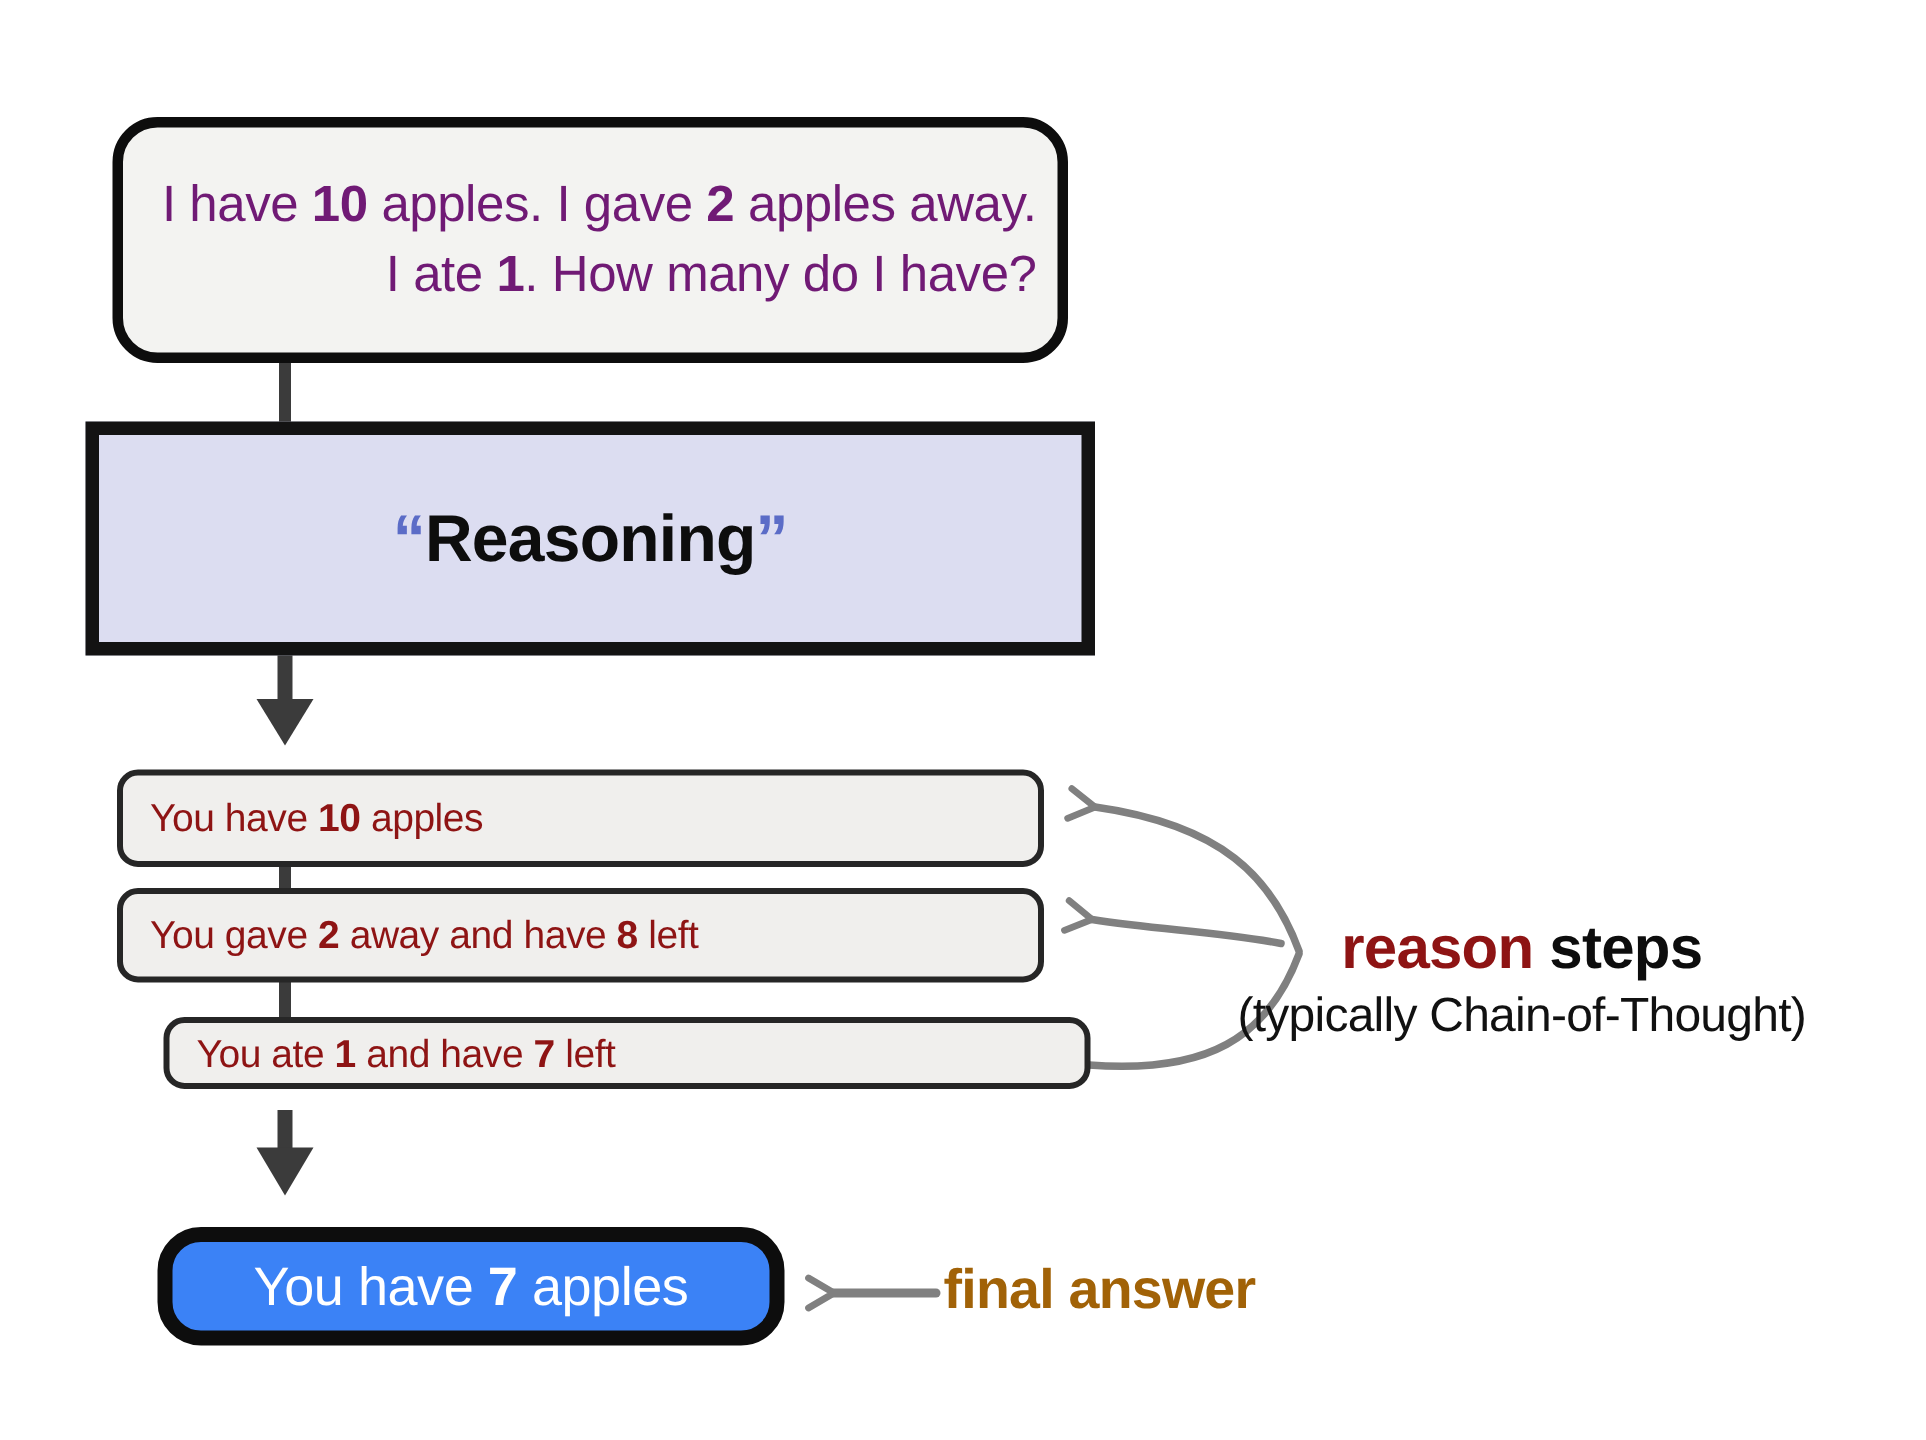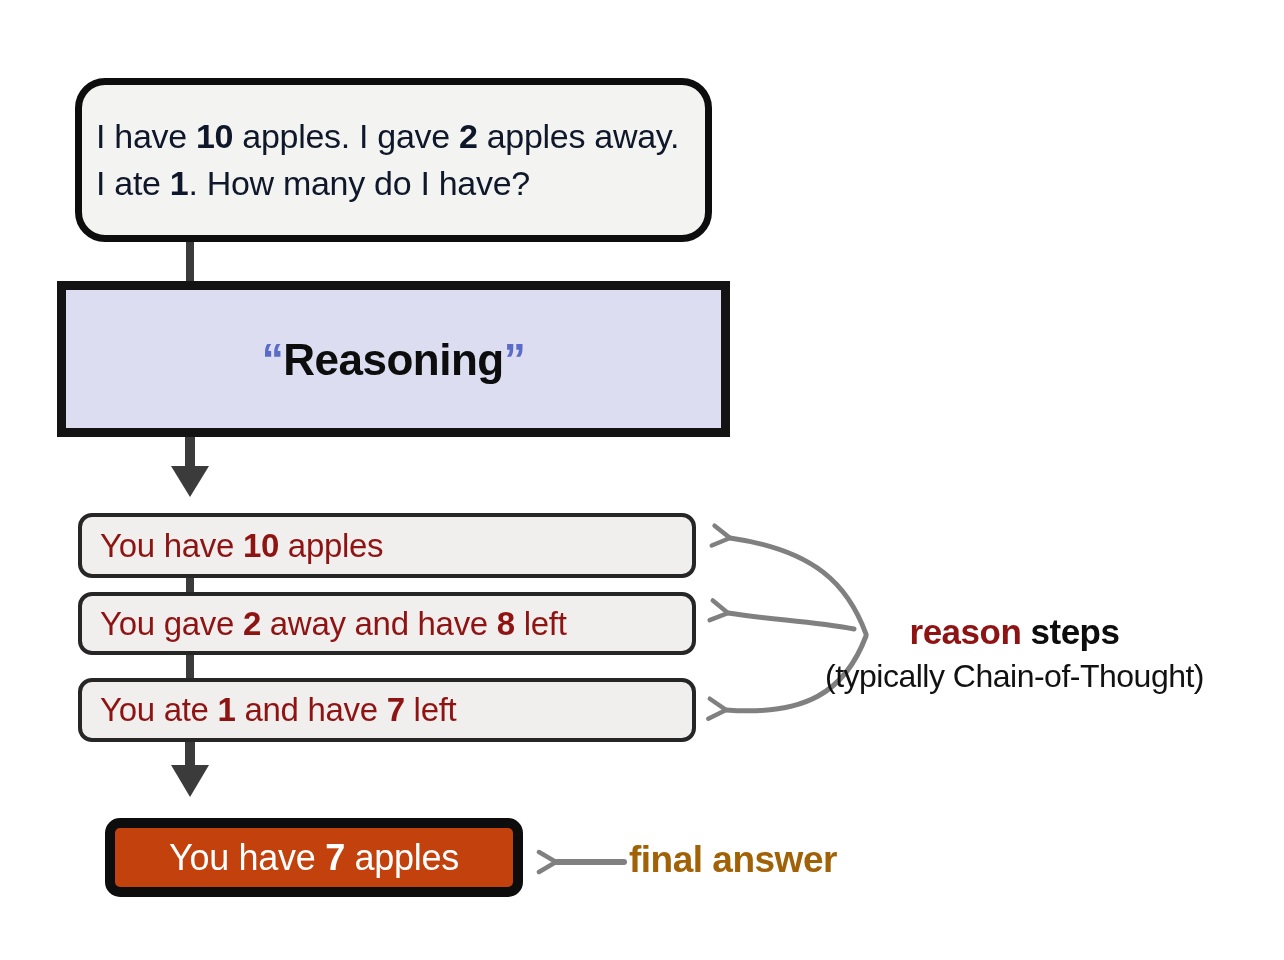--- a/index.html
+++ b/index.html
@@ -9,55 +9,55 @@
   }
   .abs{position:absolute;}
   .b{font-weight:700;}
 
   .question-label{
     left:99px;top:33px;font-size:36px;font-weight:700;color:#0d0d0d;letter-spacing:-0.5px;
   }
   .question-box{
     left:75px;top:78px;width:637px;height:164px;box-sizing:border-box;
     background:#f3f3f1;border:7px solid #0d0d0d;border-radius:30px;
-    display:flex;align-items:center;justify-content:center;text-align:left;
-    font-size:34px;line-height:47px;color:#0f172a;font-weight:400;padding:0 14px;
+    display:flex;align-items:center;justify-content:center;text-align:right;
+    font-size:34px;line-height:47px;color:#701a75;font-weight:400;padding:0 14px;
     letter-spacing:-0.3px;
   }
   .model-box{
     left:57px;top:281px;width:673px;height:156px;box-sizing:border-box;
     background:#dcddf1;border:9px solid #131313;
     display:flex;flex-direction:column;align-items:center;justify-content:center;
     text-align:center;line-height:61px;letter-spacing:-0.5px;
   }
   .model-line1{font-size:44px;font-weight:700;color:#0d0d0d;}
   .model-line1 .quote{color:#5b6cc7;}
   .model-line2{font-size:44px;font-weight:700;color:#5b6cc7;}
 
   .step-box{
     left:78px;width:618px;box-sizing:border-box;
     background:#f0efed;border:4px solid #262626;border-radius:14px;
     display:flex;align-items:center;padding-left:18px;
-    font-size:33px;color:#8e1414;font-weight:400;letter-spacing:-0.3px;
+    font-size:26px;color:#8e1414;font-weight:400;letter-spacing:-0.3px;
   }
   .step-1{top:513px;height:65px;}
   .step-2{top:592px;height:63px;}
-  .step-3{top:678px;height:64px;}
+  .step-3{top:678px;height:48px;margin-left:31px;}
 
   .final-box{
     left:105px;top:818px;width:418px;height:79px;box-sizing:border-box;
-    background:#c2410c;border:10px solid #0d0d0d;border-radius:15px;
+    background:#3b82f6;border:10px solid #0d0d0d;border-radius:29px;
     display:flex;align-items:center;justify-content:center;
     font-size:36px;color:#ffffff;font-weight:400;letter-spacing:-0.3px;
   }
 
   .reason-steps-label{
     left:762px;top:610px;width:505px;text-align:center;line-height:44px;
   }
-  .reason-steps-main{font-size:35px;font-weight:700;letter-spacing:-0.5px;}
+  .reason-steps-main{font-size:40px;font-weight:700;letter-spacing:-0.5px;}
   .reason-steps-main .w1{color:#8e1414;}
   .reason-steps-main .w2{color:#0d0d0d;}
   .reason-steps-sub{font-size:32px;font-weight:400;color:#111111;letter-spacing:-0.5px;}
 
   .final-answer-label{
     left:629px;top:839px;font-size:37px;font-weight:700;letter-spacing:-0.5px;white-space:nowrap;
   }
   .final-answer-label .w1{color:#a16207;}
   .final-answer-label .w2{color:#a16207;}
 

